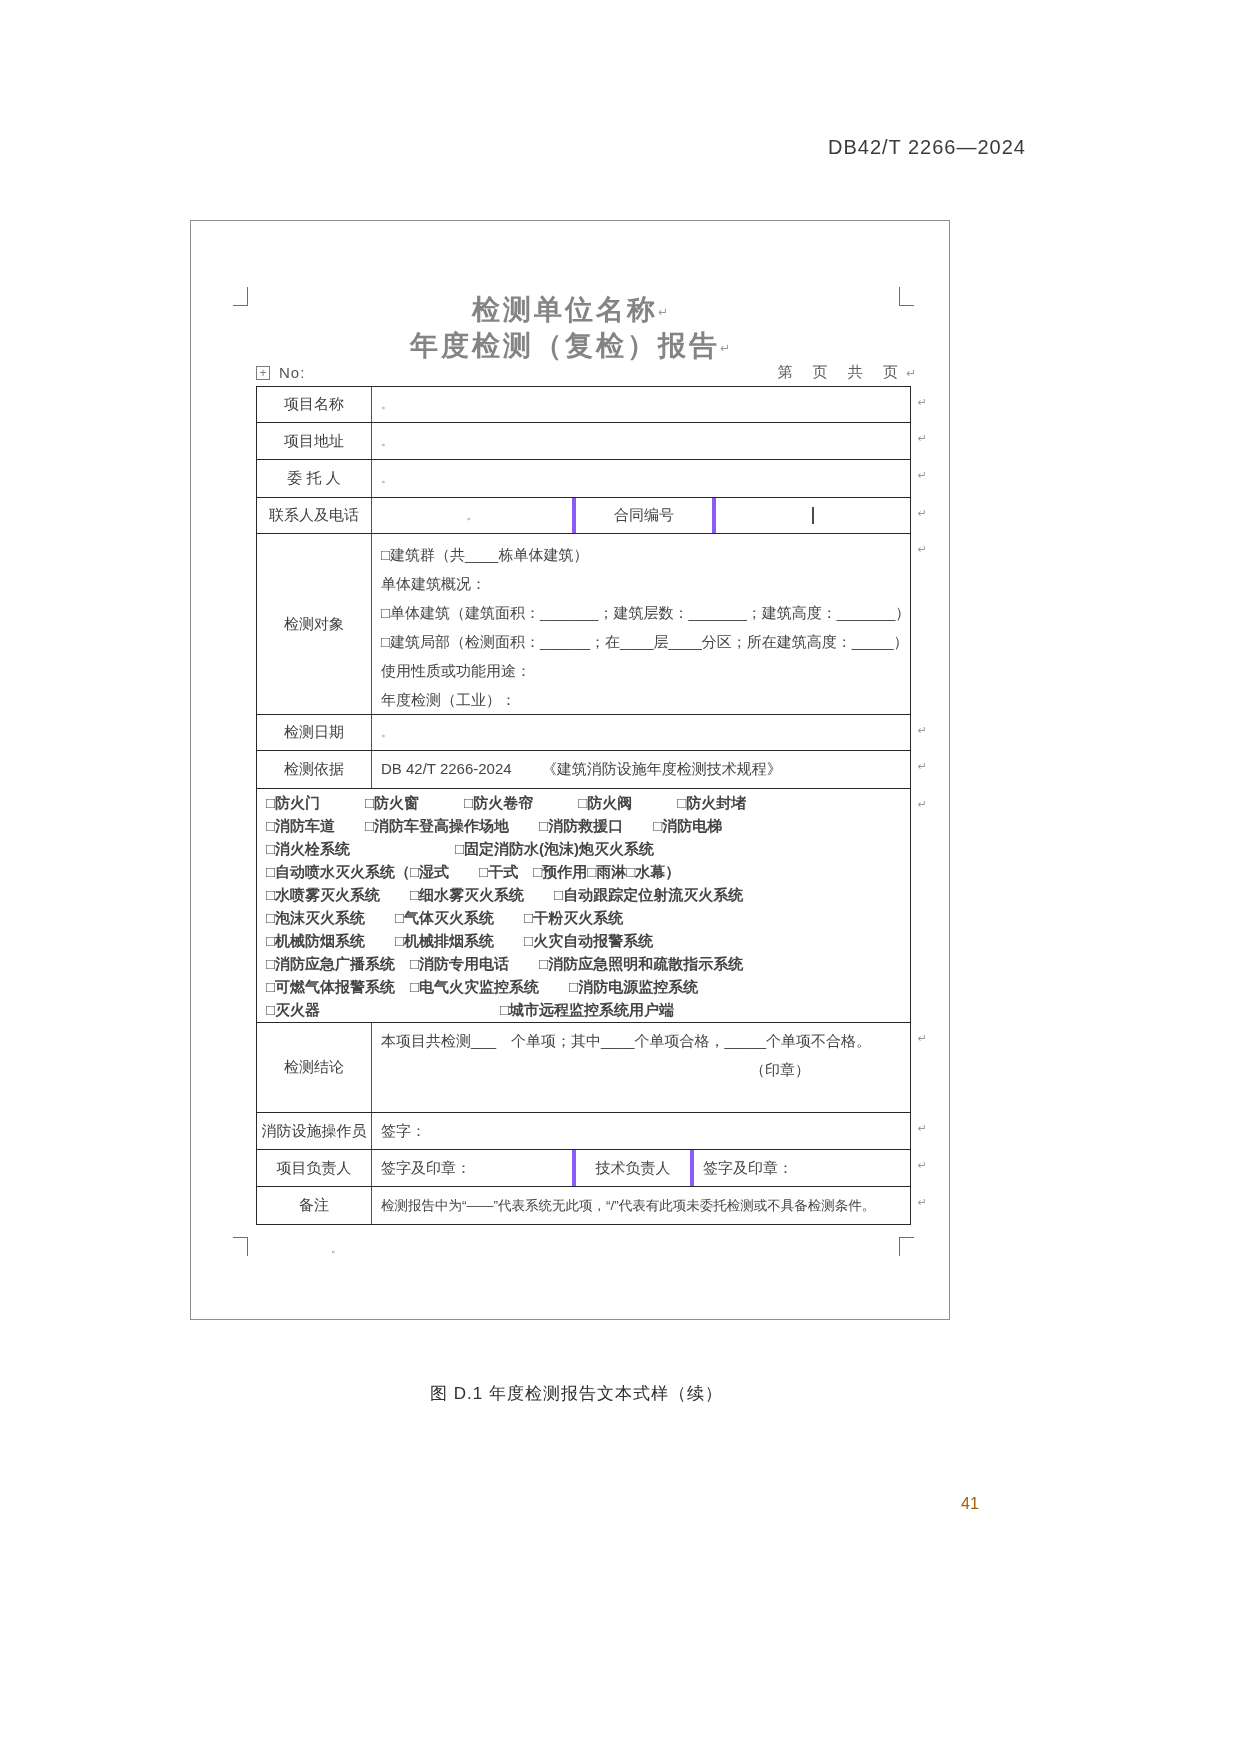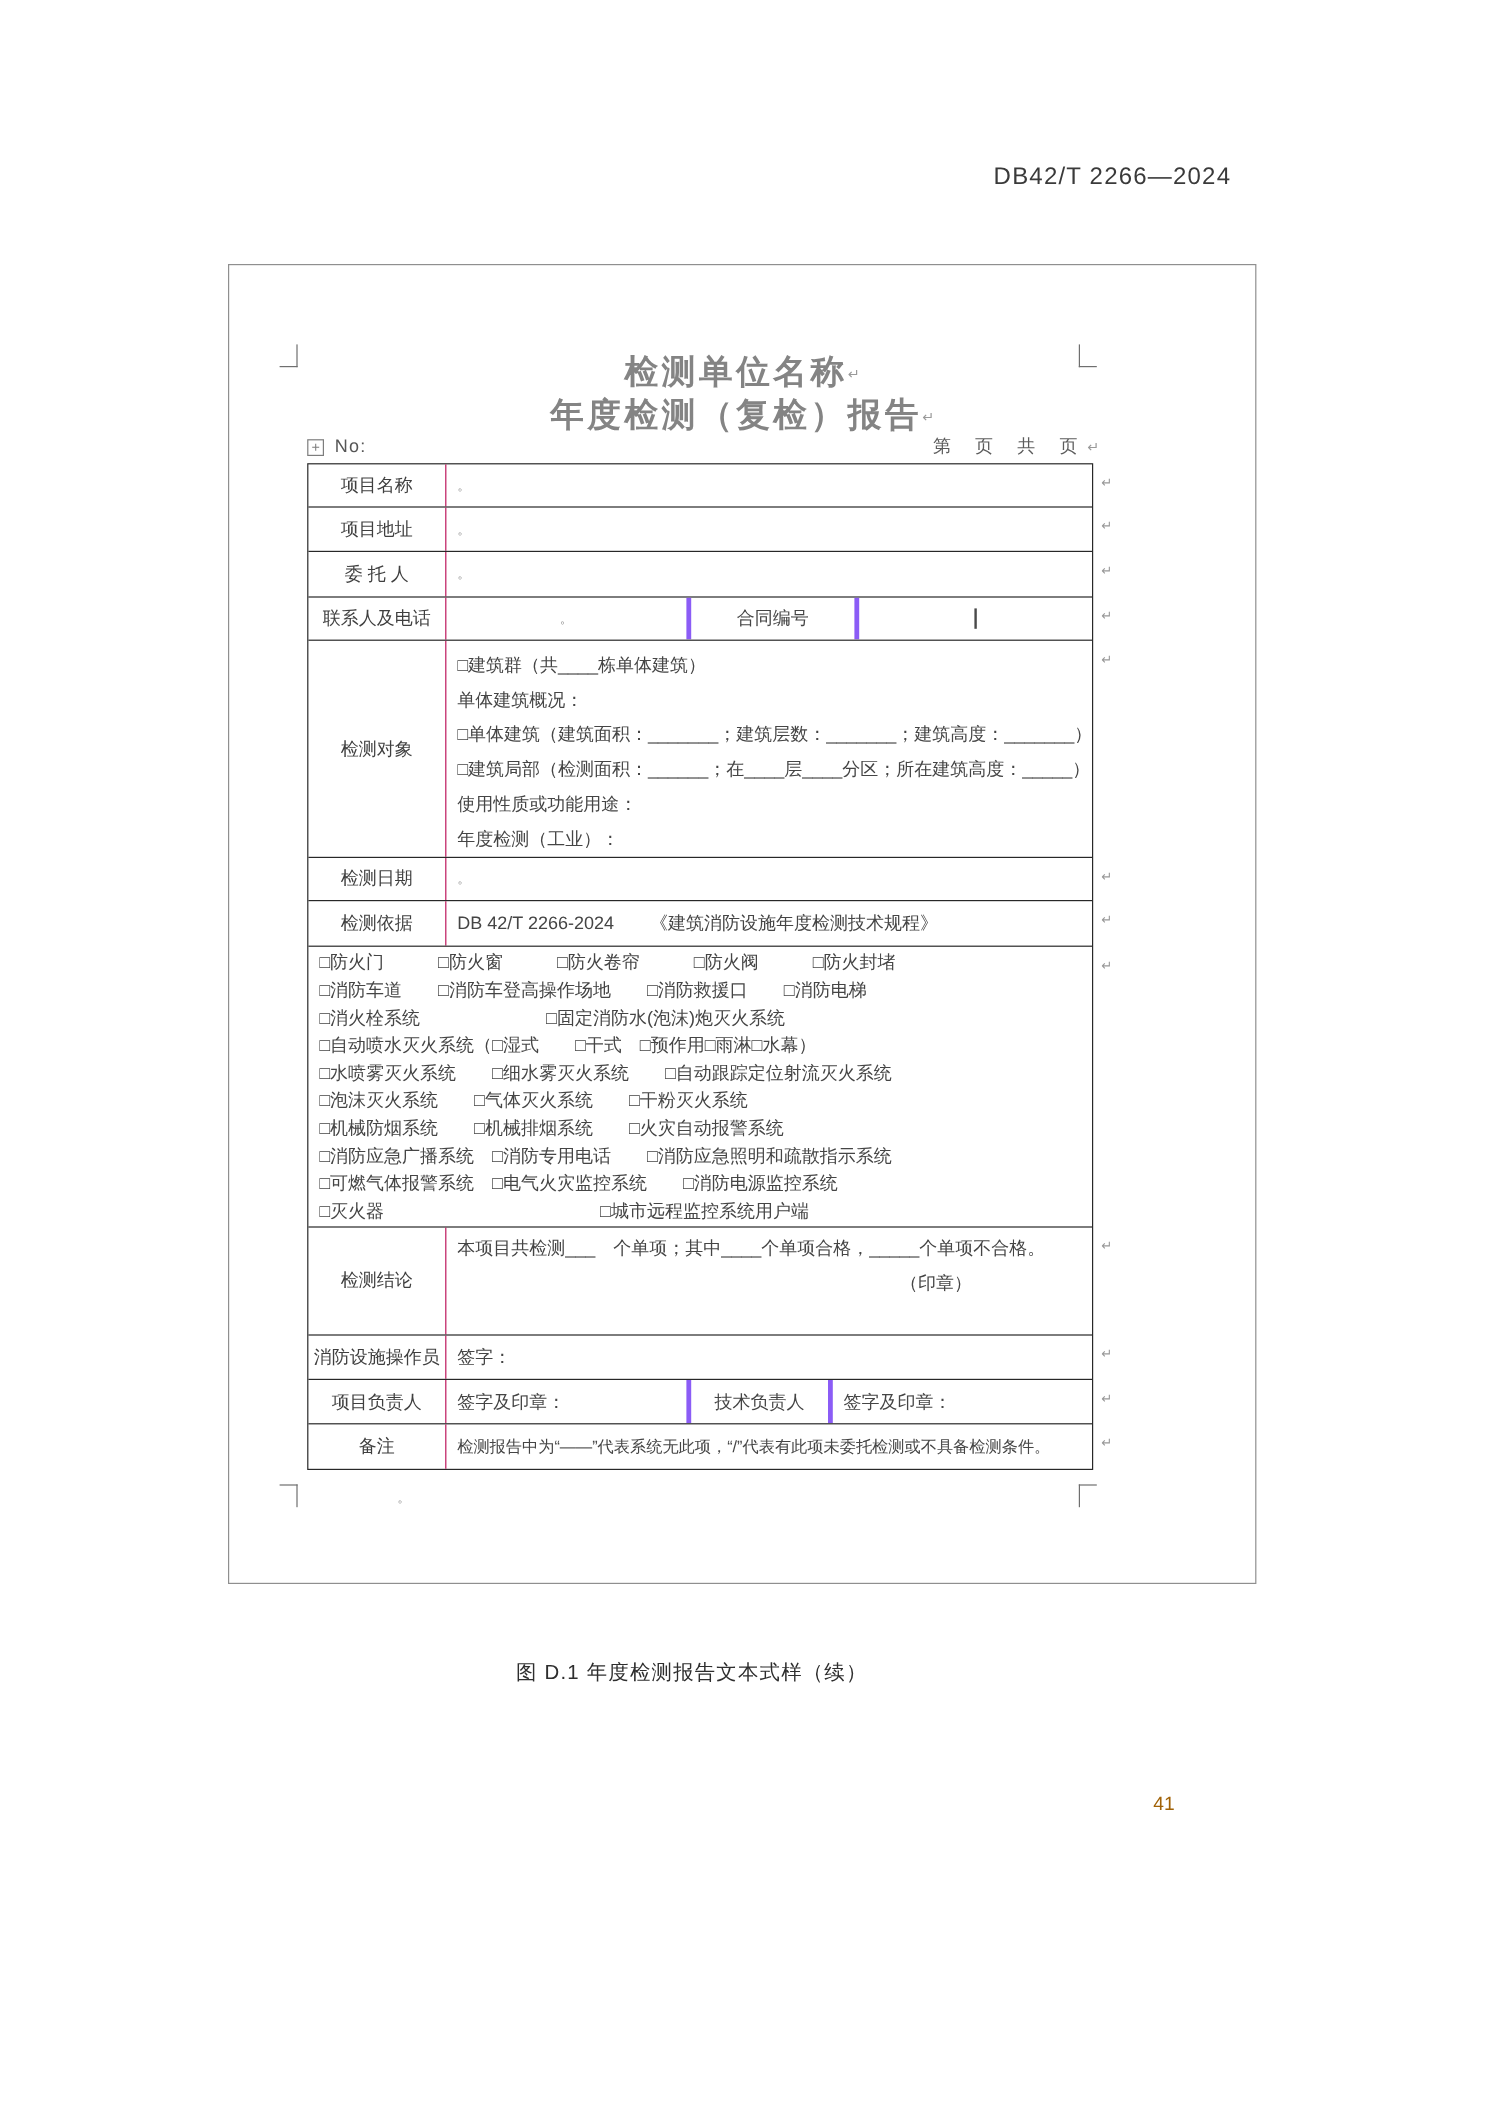--- a/index.html
+++ b/index.html
@@ -10,21 +10,21 @@
     color:#454545;
   }
   .page { position:relative; width:1241px; height:1755px; background:#ffffff; overflow:hidden; }
 
   .doc-number {
     position:absolute; left:828px; top:136px;
     font-size:20px; letter-spacing:1px; color:#3a3a3a;
   }
 
   .doc-box {
-    position:absolute; left:190px; top:220px; width:857px; height:1100px;
+    position:absolute; left:190px; top:220px; width:760px; height:1100px;
     border:1px solid #8f8f8f; background:#ffffff;
   }
 
   .title { position:absolute; left:0; top:72px; width:100%; text-align:center;
            font-size:28px; font-weight:bold; color:#848484; line-height:34px; letter-spacing:3px; }
   .eol { font-size:12px; color:#9a9a9a; font-weight:normal; letter-spacing:0; vertical-align:middle; }
 
   .corner { position:absolute; width:15px; height:19px; }
   .corner.tl { left:42px; top:66px; border-right:1px solid #6f6f6f; border-bottom:1px solid #6f6f6f; }
   .corner.tr { left:708px; top:66px; border-left:1px solid #6f6f6f; border-bottom:1px solid #6f6f6f; }
@@ -54,21 +54,21 @@
     font-size:15px; color:#3f3f3f; padding:0 2px;
   }
   .cnt { flex:1; position:relative; font-size:15px; color:#454545; overflow:hidden; }
   .flexc { display:flex; align-items:center; padding-left:9px; }
   .lines { padding-left:9px; }
   .line { white-space:nowrap; overflow:hidden; }
   .lh29 .line { line-height:29px; }
   .lh23 .line { line-height:23px; }
   .pt6 { padding-top:6px; }
   .pt3 { padding-top:3px; }
-  .pt2 { padding-top:2px; }
+  .pt2 { padding-top:2px;font-weight:bold; }
   .seal { text-align:right; padding-right:100px; }
   .signd { text-align:right; padding-right:10px; }
   .small { font-size:13.5px; }
 
   .subrow { display:flex; padding:0; }
   .sub { display:flex; align-items:center; height:100%; }
   .sub + .sub { border-left:4px solid #8b5cf6;text-align:right; }
   .sub.c { justify-content:center; }
   .sub.l { padding-left:9px; }
 

